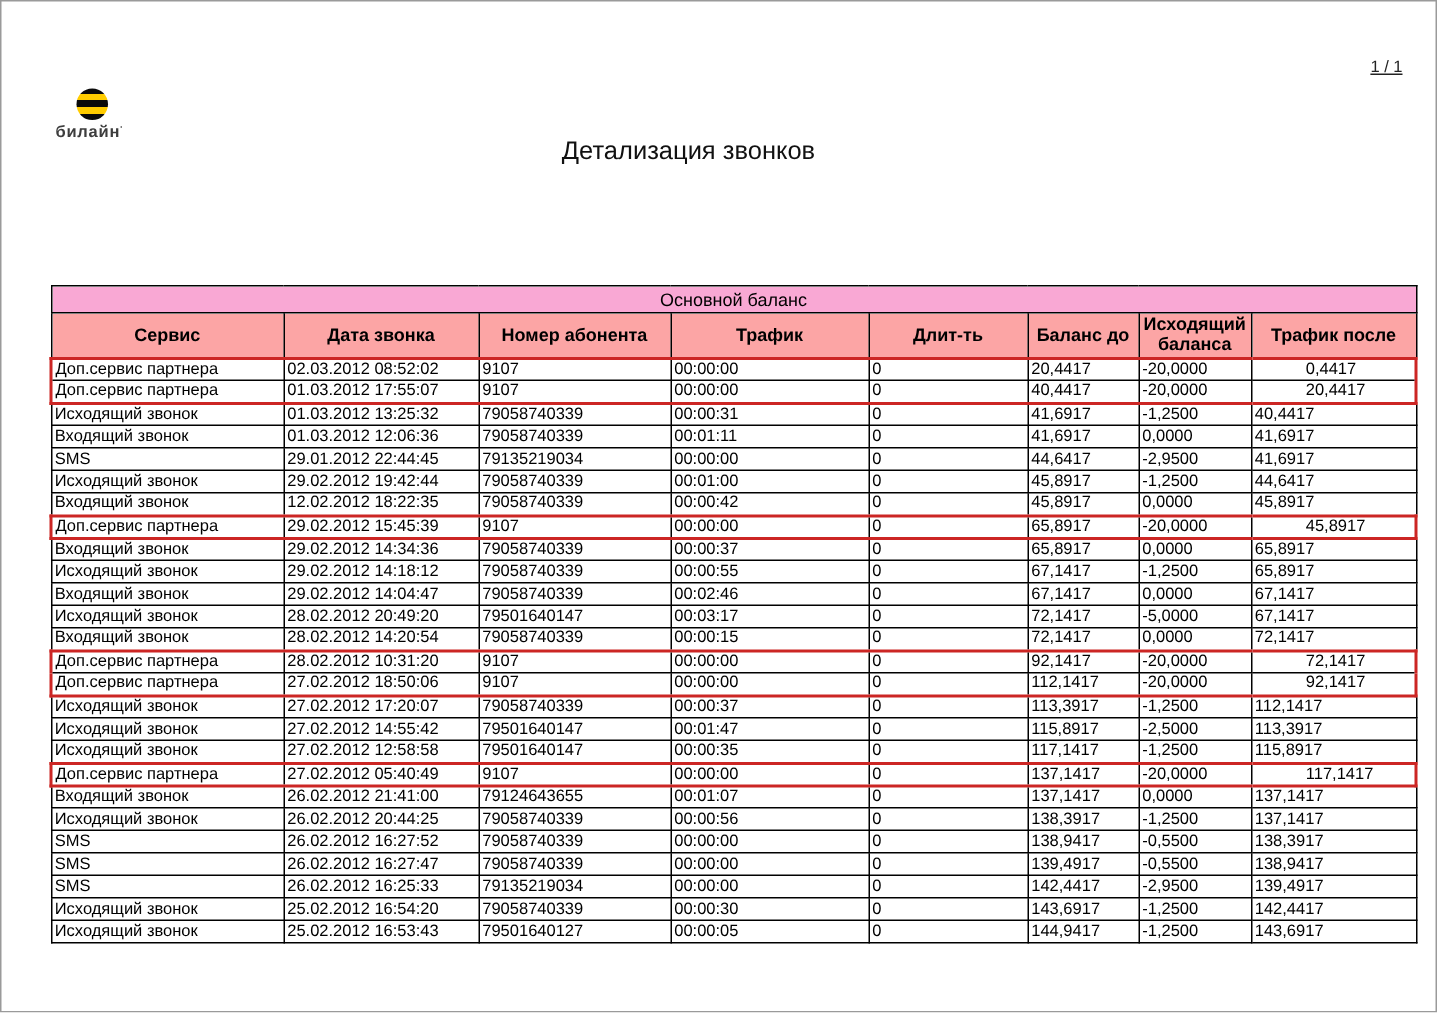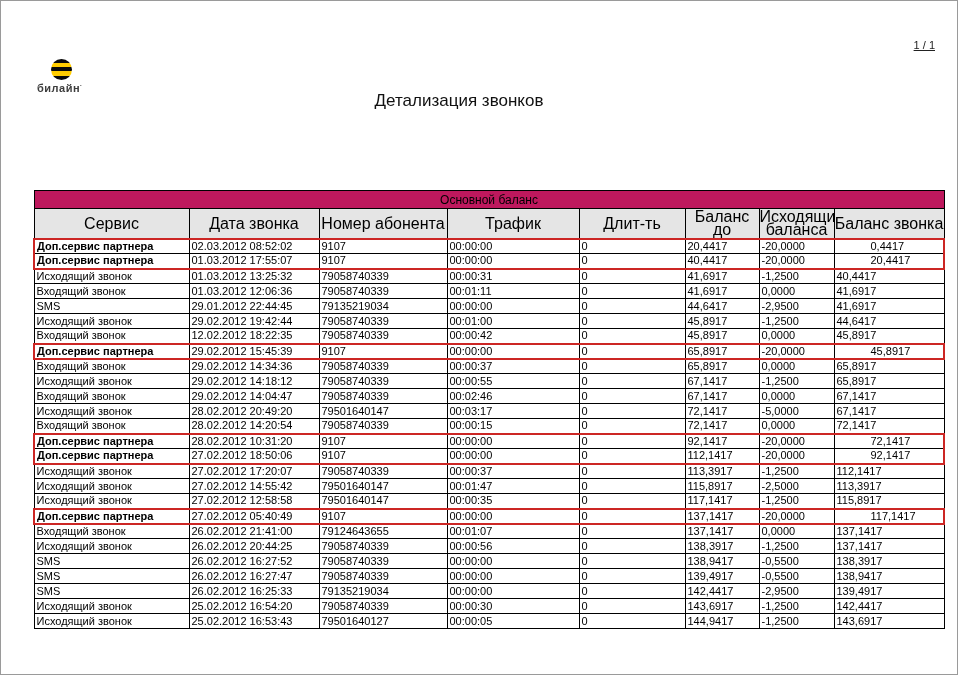--- a/index.html
+++ b/index.html
@@ -81,49 +81,49 @@
     width: 910px;
     border-collapse: collapse;
     table-layout: fixed;
   }
   table.detail td, table.detail th {
     border: 1px solid #000;
     overflow: hidden;
     white-space: nowrap;
   }
   tr.caption-row td {
-    background: #be185d;
+    background: #f9a8d4;
     text-align: center;
     font-size: 12px;
     height: 18px;
   }
   tr.header-row th {
-    font-weight: normal;
-    font-size: 16px;
+    font-weight: bold;
+    font-size: 12px;
     text-align: center;
     vertical-align: middle;
     height: 30px;
     white-space: normal;
     line-height: 13px;
-    background: #e5e5e5;
+    background: #fca5a5;
   }
   tr.data-row td {
     font-size: 11px;
     height: 15px;
     line-height: 13px;
     padding: 0 1px 0 2px;
     text-align: left;
     vertical-align: middle;
   }
   
   tr.hl td { border-top-color: transparent; }
   tr.hl td, tr.data-row td { border-color: #000; }
   tr.hl-top td    { border-top: 2px solid var(--hl, #cc2624); }
   tr.hl-bottom td { border-bottom: 2px solid var(--hl, #cc2624); }
-  tr.hl td:first-child { border-left: 2px solid var(--hl, #cc2624); font-weight: bold; }
+  tr.hl td:first-child { border-left: 2px solid var(--hl, #cc2624); }
   tr.hl td:last-child  { border-right: 2px solid var(--hl, #cc2624); padding-left: 36px; }
 </style>
 </head>
 <body>
 
 <div class="page" style="--hl: #cc2624;">
 
   <div class="page-number">1 / 1</div>
 
   <div class="logo">
@@ -150,21 +150,21 @@
         <td colspan="8">Основной баланс</td>
       </tr>
       <tr class="header-row">
         <th>Сервис</th>
         <th>Дата звонка</th>
         <th>Номер абонента</th>
         <th>Трафик</th>
         <th>Длит-ть</th>
         <th>Баланс до</th>
         <th>Исходящий баланса</th>
-        <th>Баланс звонка</th>
+        <th>Трафик после</th>
       </tr>
     </thead>
     <tbody id="table-body">
         <tr class="data-row hl hl-top">
           <td>Доп.сервис партнера</td>
           <td>02.03.2012 08:52:02</td>
           <td>9107</td>
           <td>00:00:00</td>
           <td>0</td>
           <td>20,4417</td>

